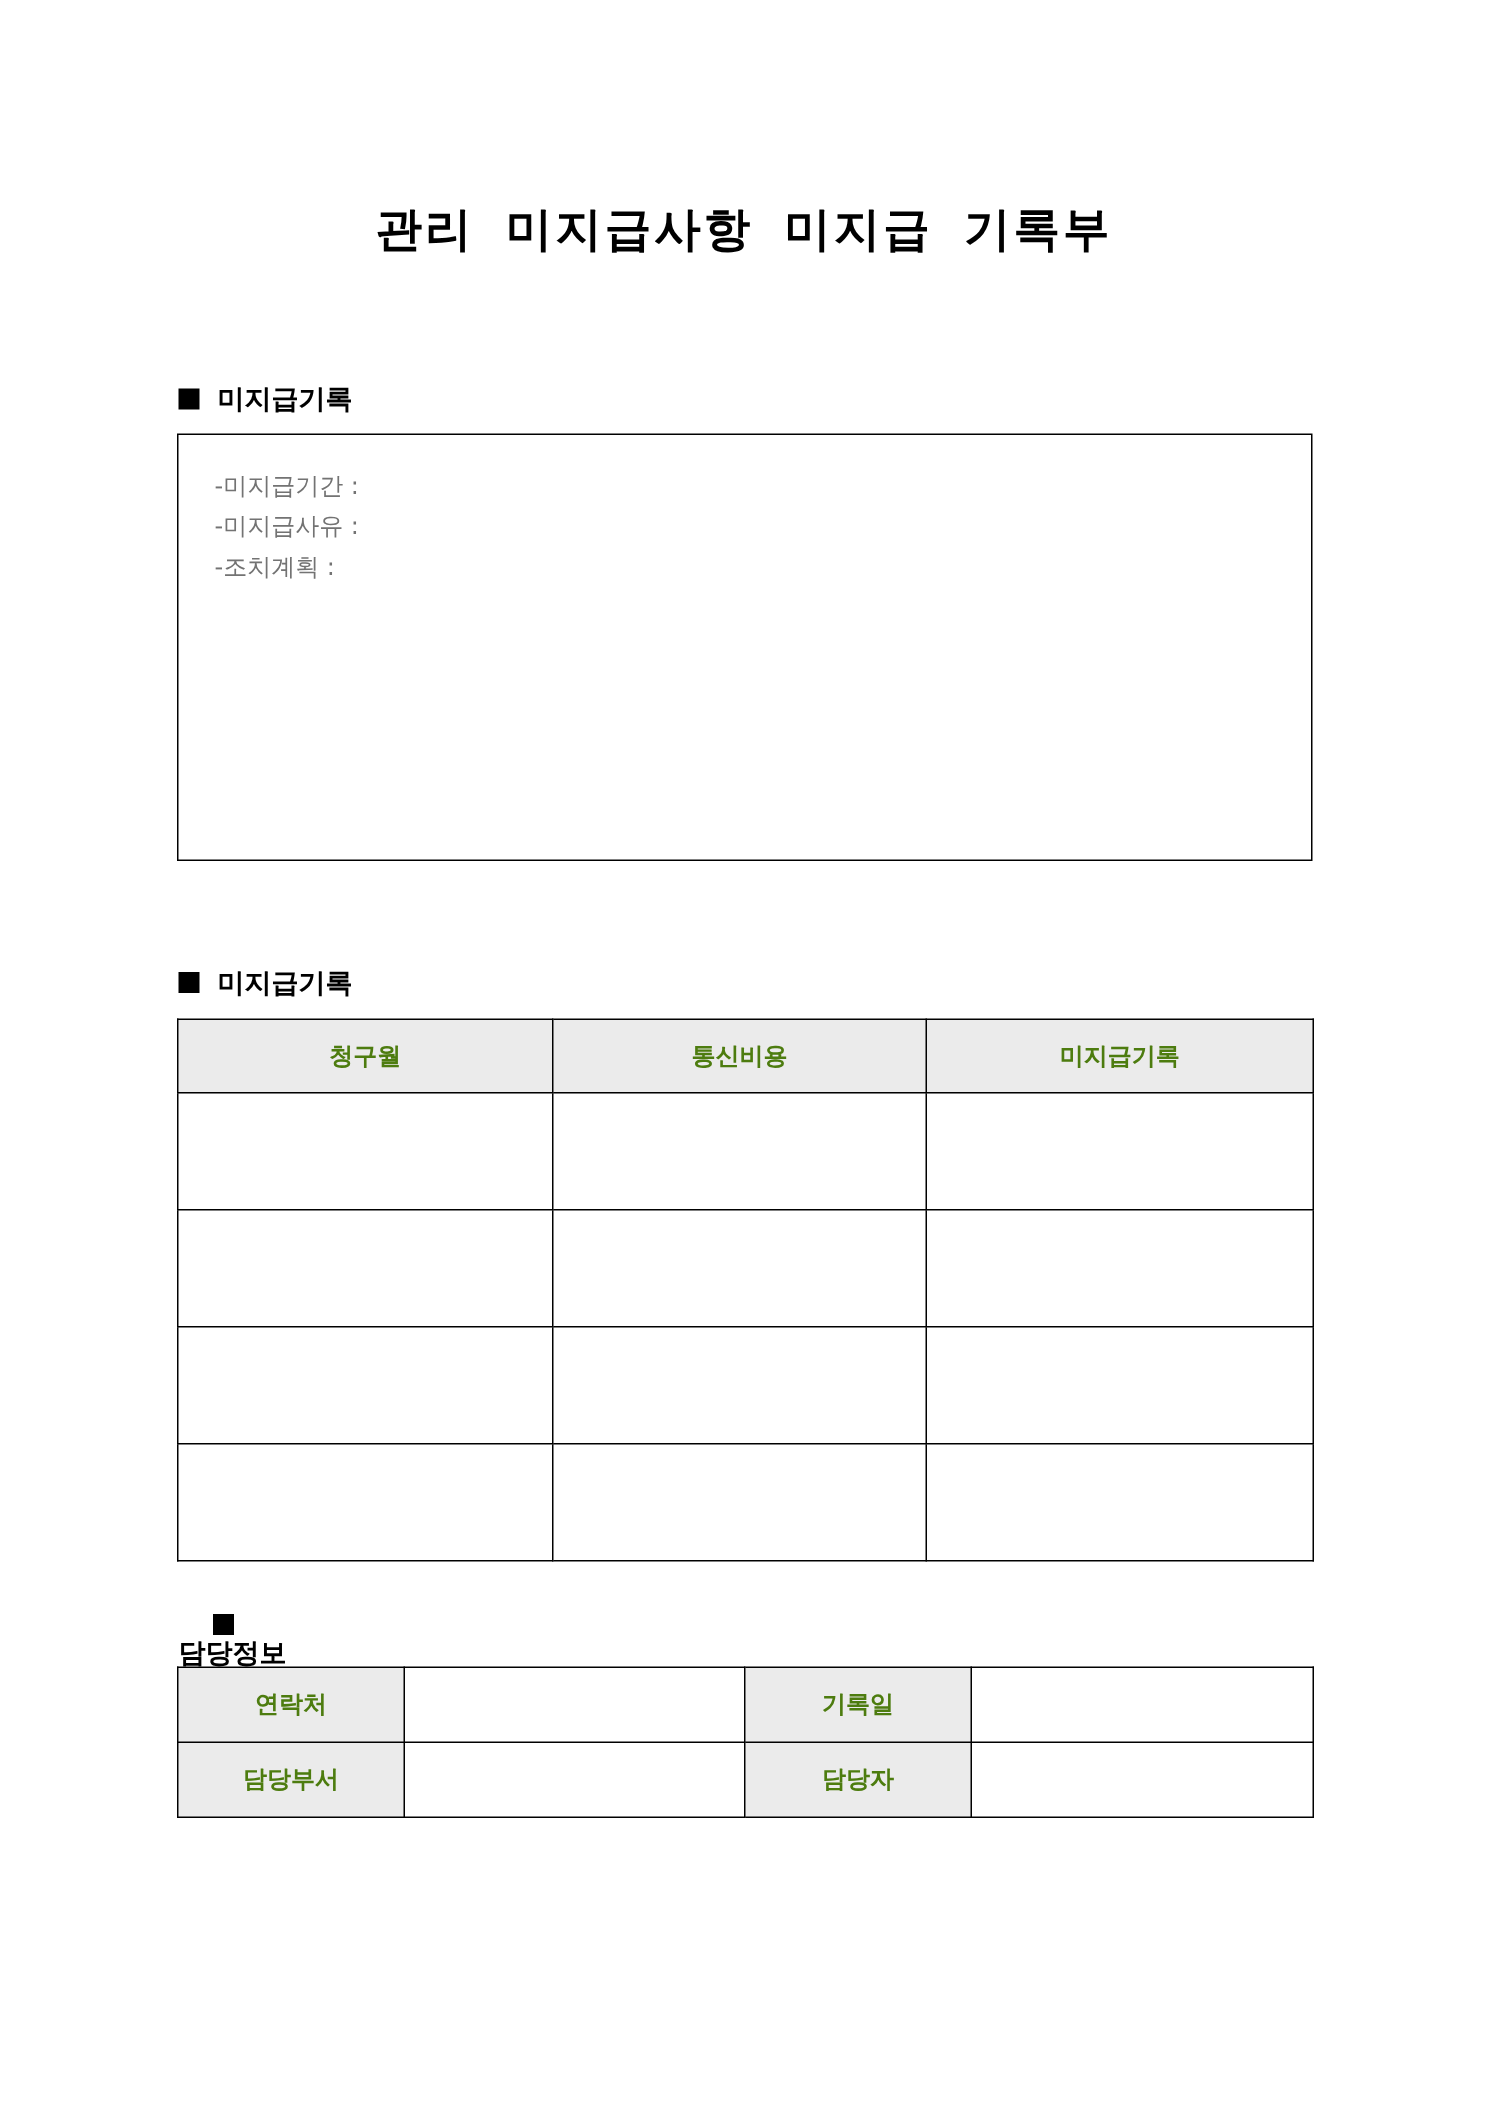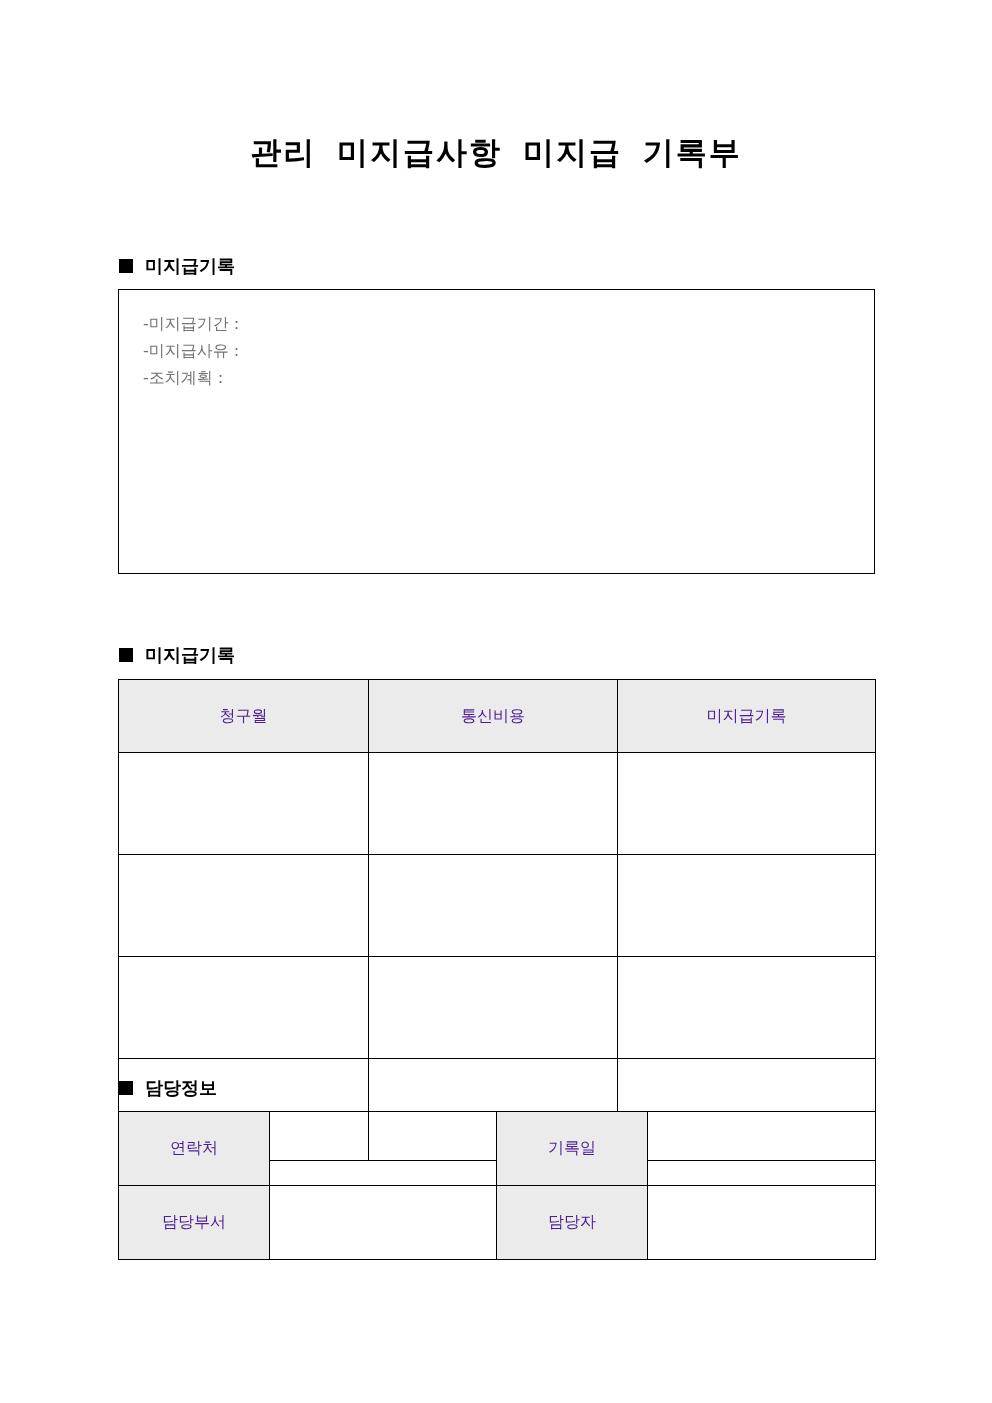--- a/index.html
+++ b/index.html
@@ -3,21 +3,21 @@
 <meta charset="utf-8">
 <style>
   html, body { margin:0; padding:0; background:#ffffff; }
   body { width:992px; height:1403px; position:relative; font-family:"DejaVu Sans", "Liberation Sans", sans-serif; color:#000; overflow:hidden; }
   .title { position:absolute; left:0; top:132px; width:992px; text-align:center; font-size:31px; font-weight:bold; letter-spacing:2px; word-spacing:8px; }
   .section-head { position:absolute; left:119px; font-size:18px; font-weight:bold; display:flex; align-items:center; }
   .section-head .sq { display:inline-block; width:14px; height:14px; background:#000; margin-right:12px; }
   .box { position:absolute; left:118px; top:289px; width:755px; height:283px; border:1px solid #000; }
   .box .lines { position:absolute; left:24px; top:20px; font-size:16px; line-height:27px; color:#737373; }
   table { border-collapse:collapse; position:absolute; left:118px; table-layout:fixed; }
-  td, th { border:1.5px solid #000; padding:16px; font-weight:normal; font-size:16px; color:#4c1d95; text-align:center; vertical-align:middle; }
+  td, th { border:1.5px solid #000; padding:4px; font-weight:bold; font-size:16px; color:#4d7c0f; text-align:center; vertical-align:middle; }
   .rec th { background:#ebebeb; height:40px; }
   .rec td { height:69px; }
   .info td { height:41px; }
   .info td.lab { background:#ebebeb; }
 </style>
 </head>
 <body>
 
 <div class="title">관리 미지급사항 미지급 기록부</div>
 
@@ -67,21 +67,21 @@
     <td></td>
   </tr>
   <tr>
     <td></td>
     <td></td>
     <td></td>
   </tr>
 </tbody>
   </table>
 
-<div class="section-head" style="top:1076px;">
+<div class="section-head" style="top:1076px;flex-direction:column;">
   <span class="sq"></span>
   <span>담당정보</span>
 </div>
 
 <table class="info" style="top:1111px; width:757px;">
   <colgroup>
       <col style="width:151px">
       <col style="width:227px">
       <col style="width:151px">
       <col style="width:228px">

